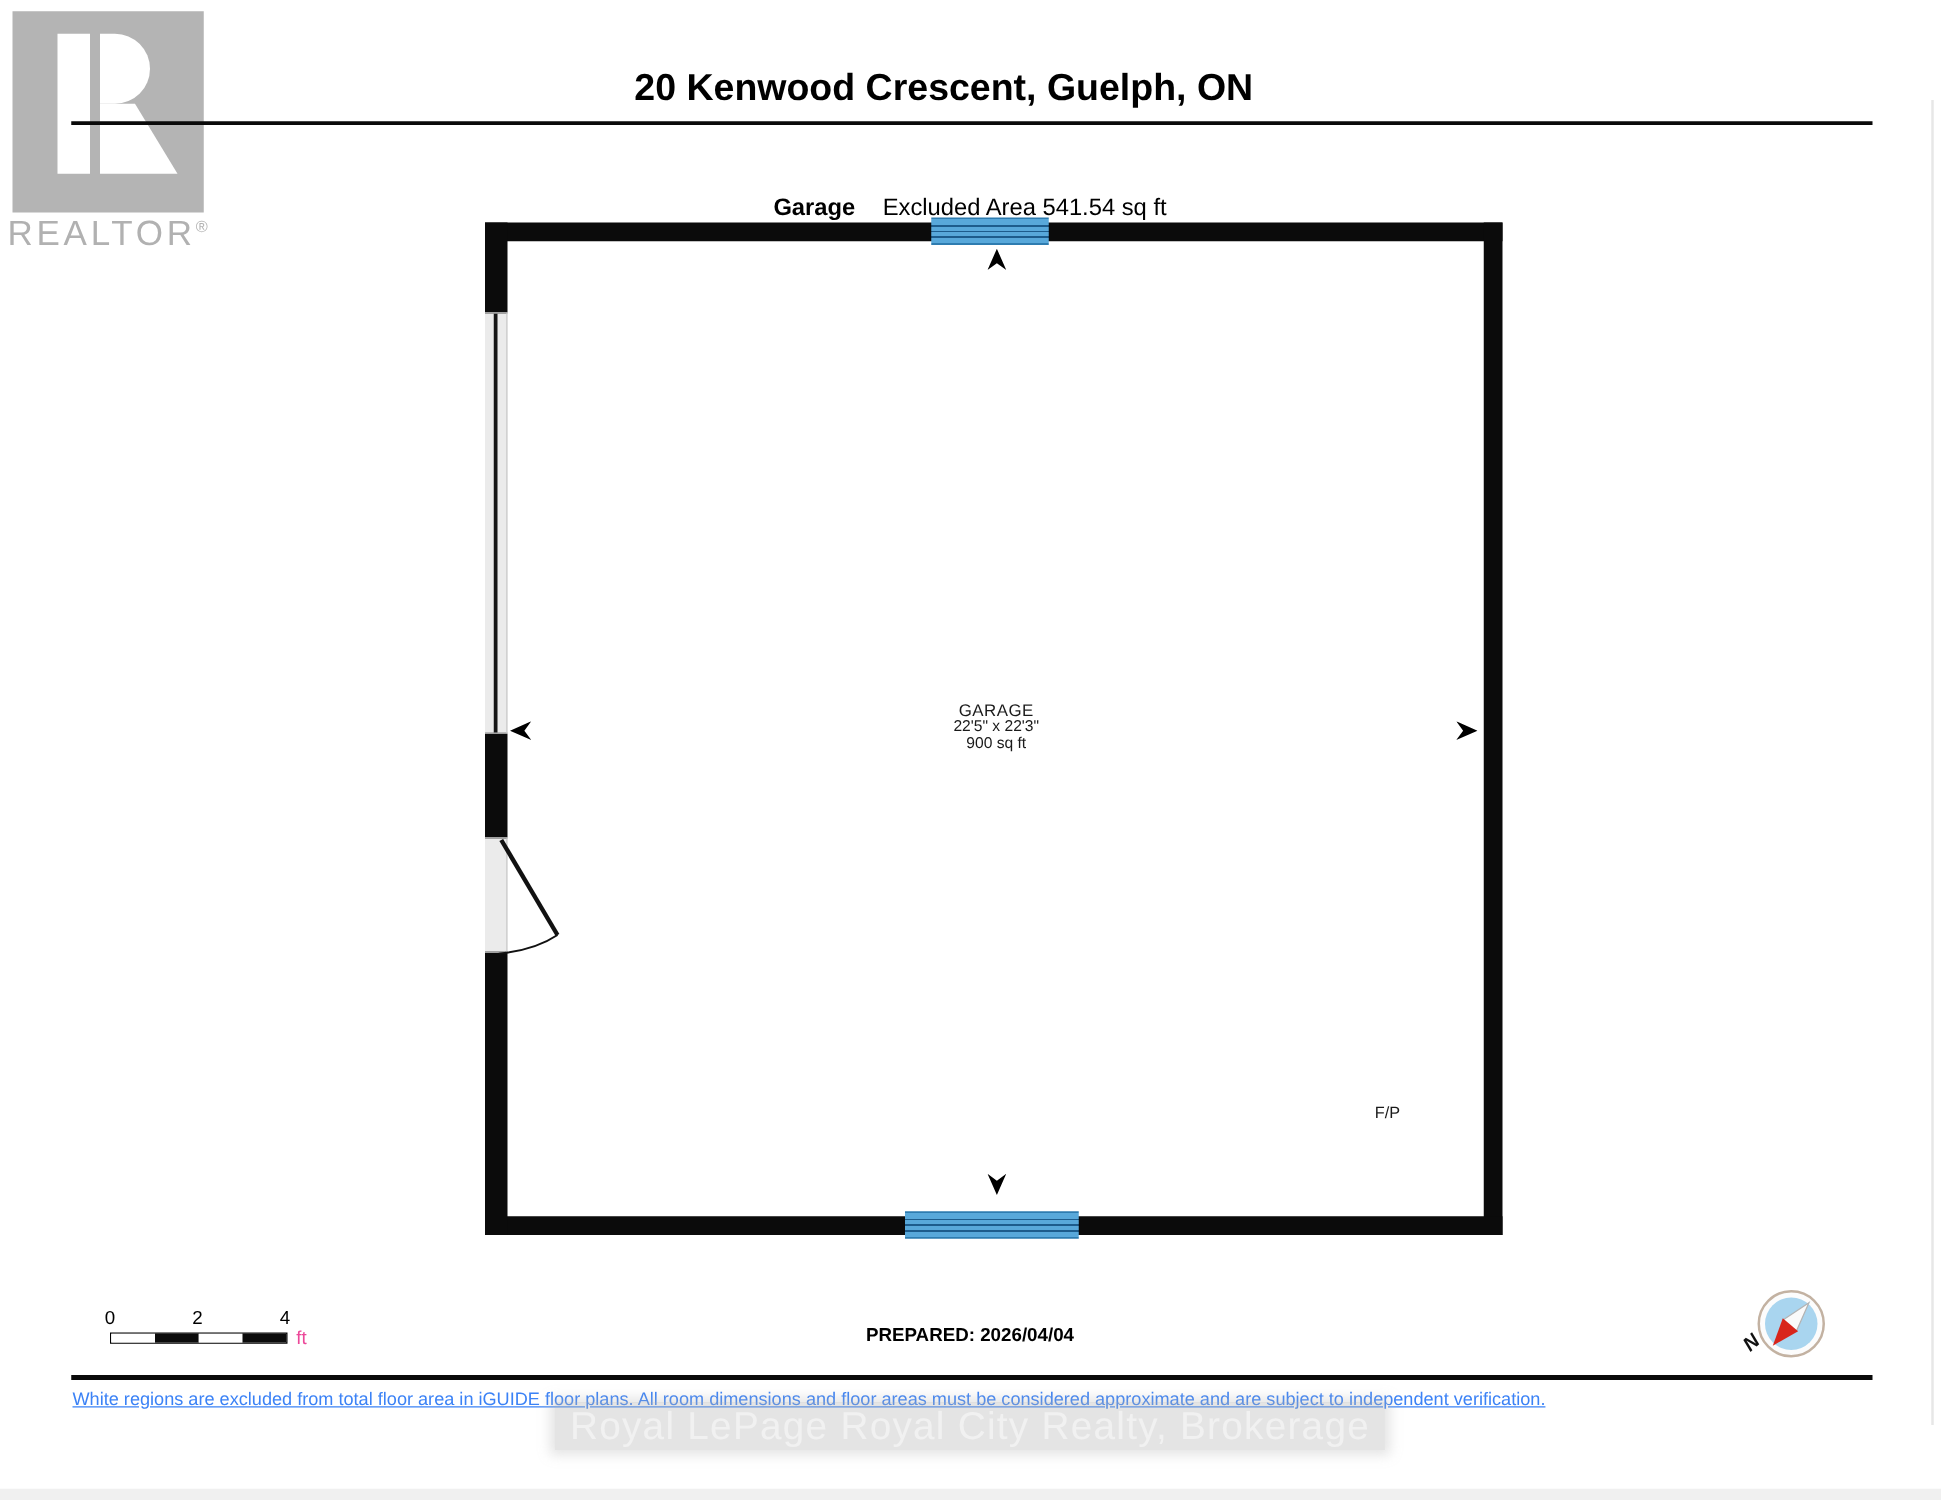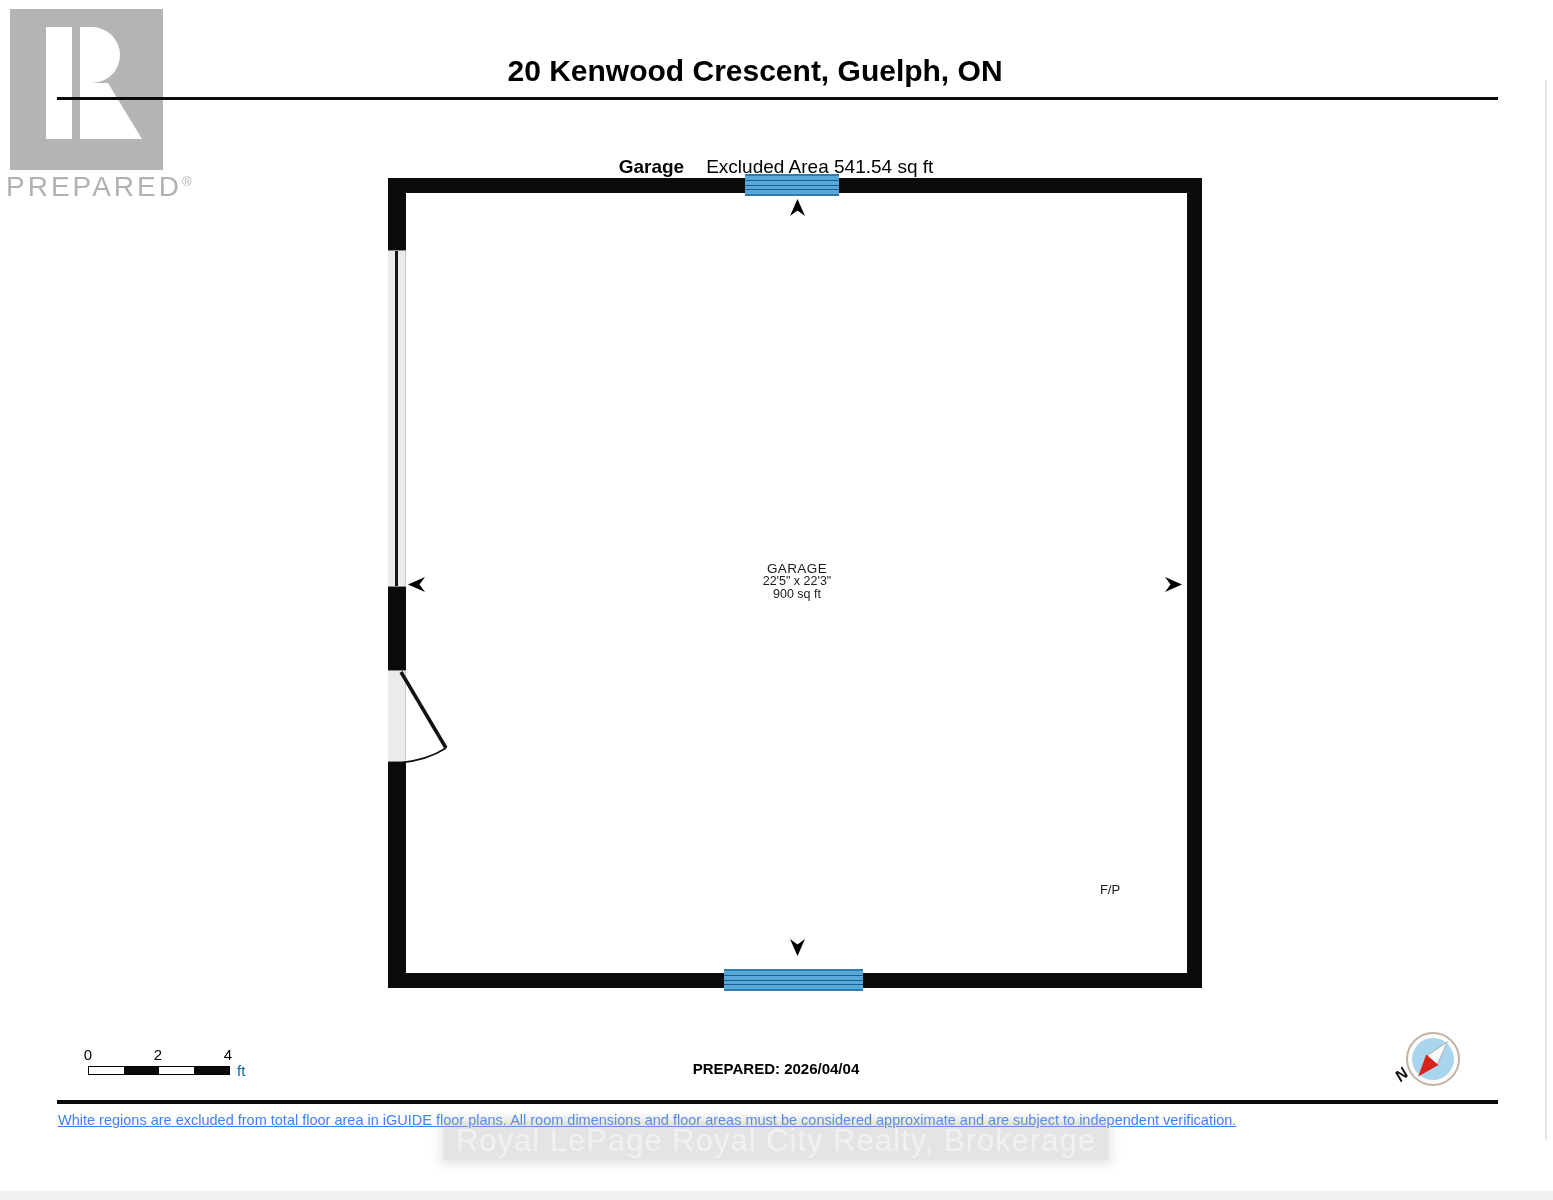--- a/index.html
+++ b/index.html
@@ -39,41 +39,41 @@
   .room-dims, .room-area { font-size:12.5px; }
   .fp-label { left:700px; top:704px; width:44px; text-align:center; font-size:13px; color:#1a1a1a; }
 
   
   .scale-labels { left:78px; top:1046px; width:170px; height:16px; font-size:15px; color:#000; }
   .scale-labels span { position:absolute; transform:translateX(-50%); }
   .scale-bar { left:88px; top:1066px; width:142px; height:9px; border:1px solid #000; display:flex; }
   .scale-seg { flex:1 1 auto; }
   .scale-seg.b { background:#0b0b0b; }
   .scale-seg.w { background:#ffffff; }
-  .scale-unit { left:237px; top:1062px; font-size:15px; color:#0369a1; }
+  .scale-unit { left:237px; top:1062px; font-size:15px; color:#ec4899; }
   .prepared { left:476px; top:1060px; width:600px; text-align:center; font-size:15px; font-weight:bold; color:#000; }
   .compass { left:1404px; top:1030px; width:58px; height:58px; }
   .compass-n { left:1396px; top:1066px; font-size:16px; font-weight:600; font-style:italic; color:#111; transform:rotate(-42deg); }
   .footer-rule { left:57px; top:1100px; width:1441px; height:4px; background:#0a0a0a; }
   .disclaimer { left:58px; top:1112px; width:1200px; font-size:14.5px; color:#3b82f6; white-space:nowrap;text-decoration:underline; }
   .watermark { left:776px; top:1122px; transform:translateX(-50%); font-size:31px; font-weight:400; letter-spacing:1px; color:#f1f1f1; background:rgba(178,178,178,0.35); box-shadow:0 0 9px 4px rgba(178,178,178,0.35); padding:1px 12px; white-space:nowrap; }
   .bottom-strip { left:0; top:1191px; width:1553px; height:9px; background:#f0f0f0; }
   .right-edge { left:1545px; top:80px; width:2px; height:1060px; background:#e7e7e7; }
 </style>
 </head>
 <body>
 
 <div class="abs logo-box">
   <svg width="153" height="161" viewBox="0 0 153 161">
     <rect x="36" y="18" width="26" height="112" fill="#ffffff"></rect>
     <path d="M70 18 h12 a28 28 0 1 1 0 56 h-12 z" fill="#ffffff"></path>
     <polygon points="70,74 98,74 132,130 70,130" fill="#ffffff"></polygon>
   </svg>
 </div>
-<div class="abs logo-text"><span>PREPARED</span><sup>®</sup></div>
+<div class="abs logo-text"><span>REALTOR</span><sup>®</sup></div>
 
 <div class="abs page-title">20 Kenwood Crescent, Guelph, ON</div>
 <div class="abs title-rule"></div>
 <div class="abs subtitle">
   <span class="floor">Garage</span><span>Excluded Area 541.54 sq ft</span>
 </div>
 
 <div class="abs plan">
 
   <div class="wall" style="left:0;top:0;width:360px;height:15px"></div>

